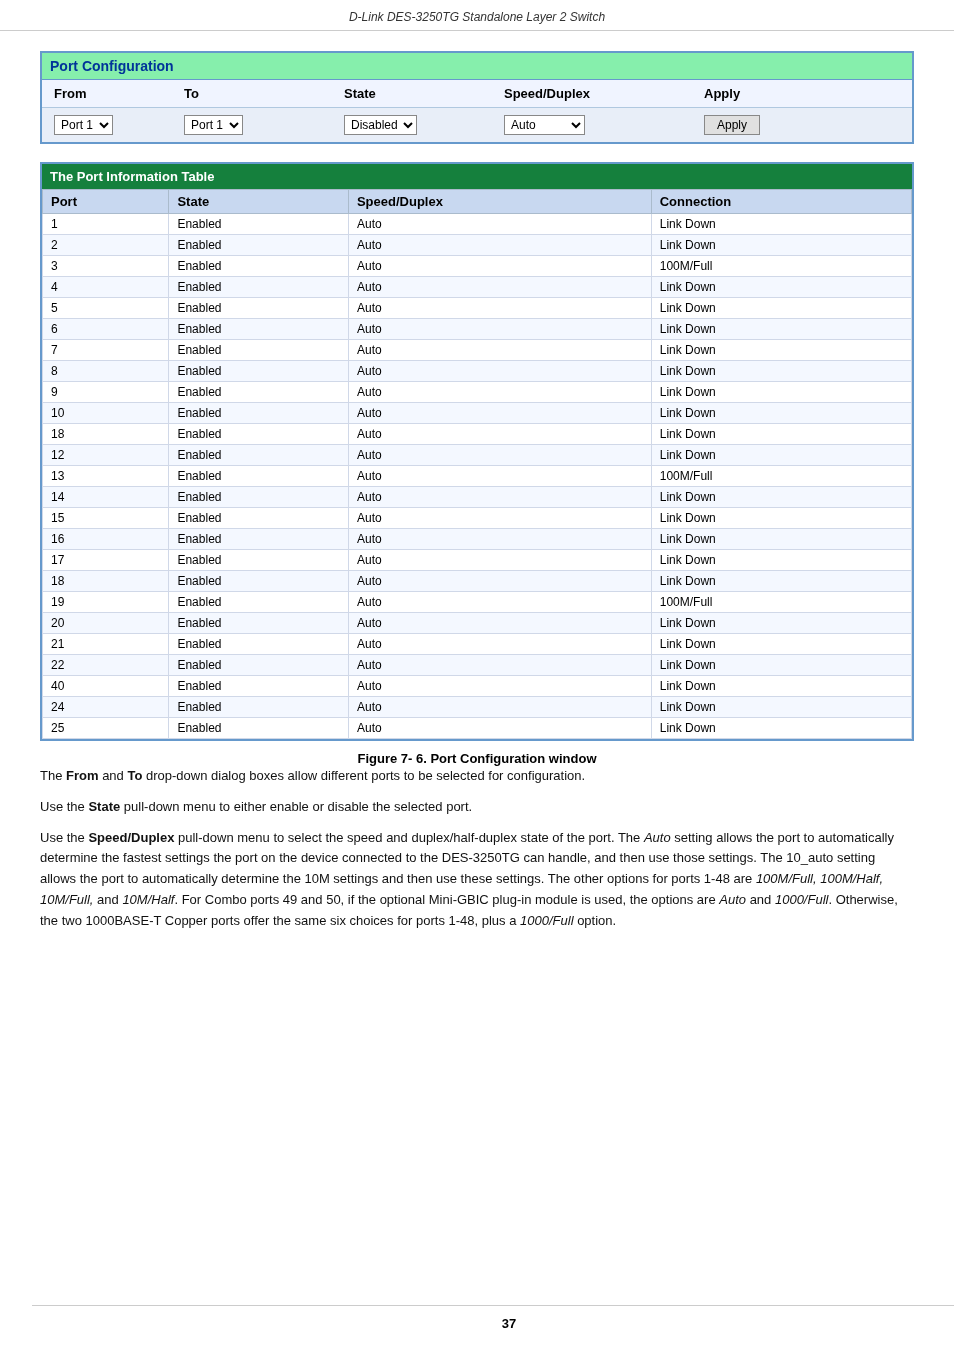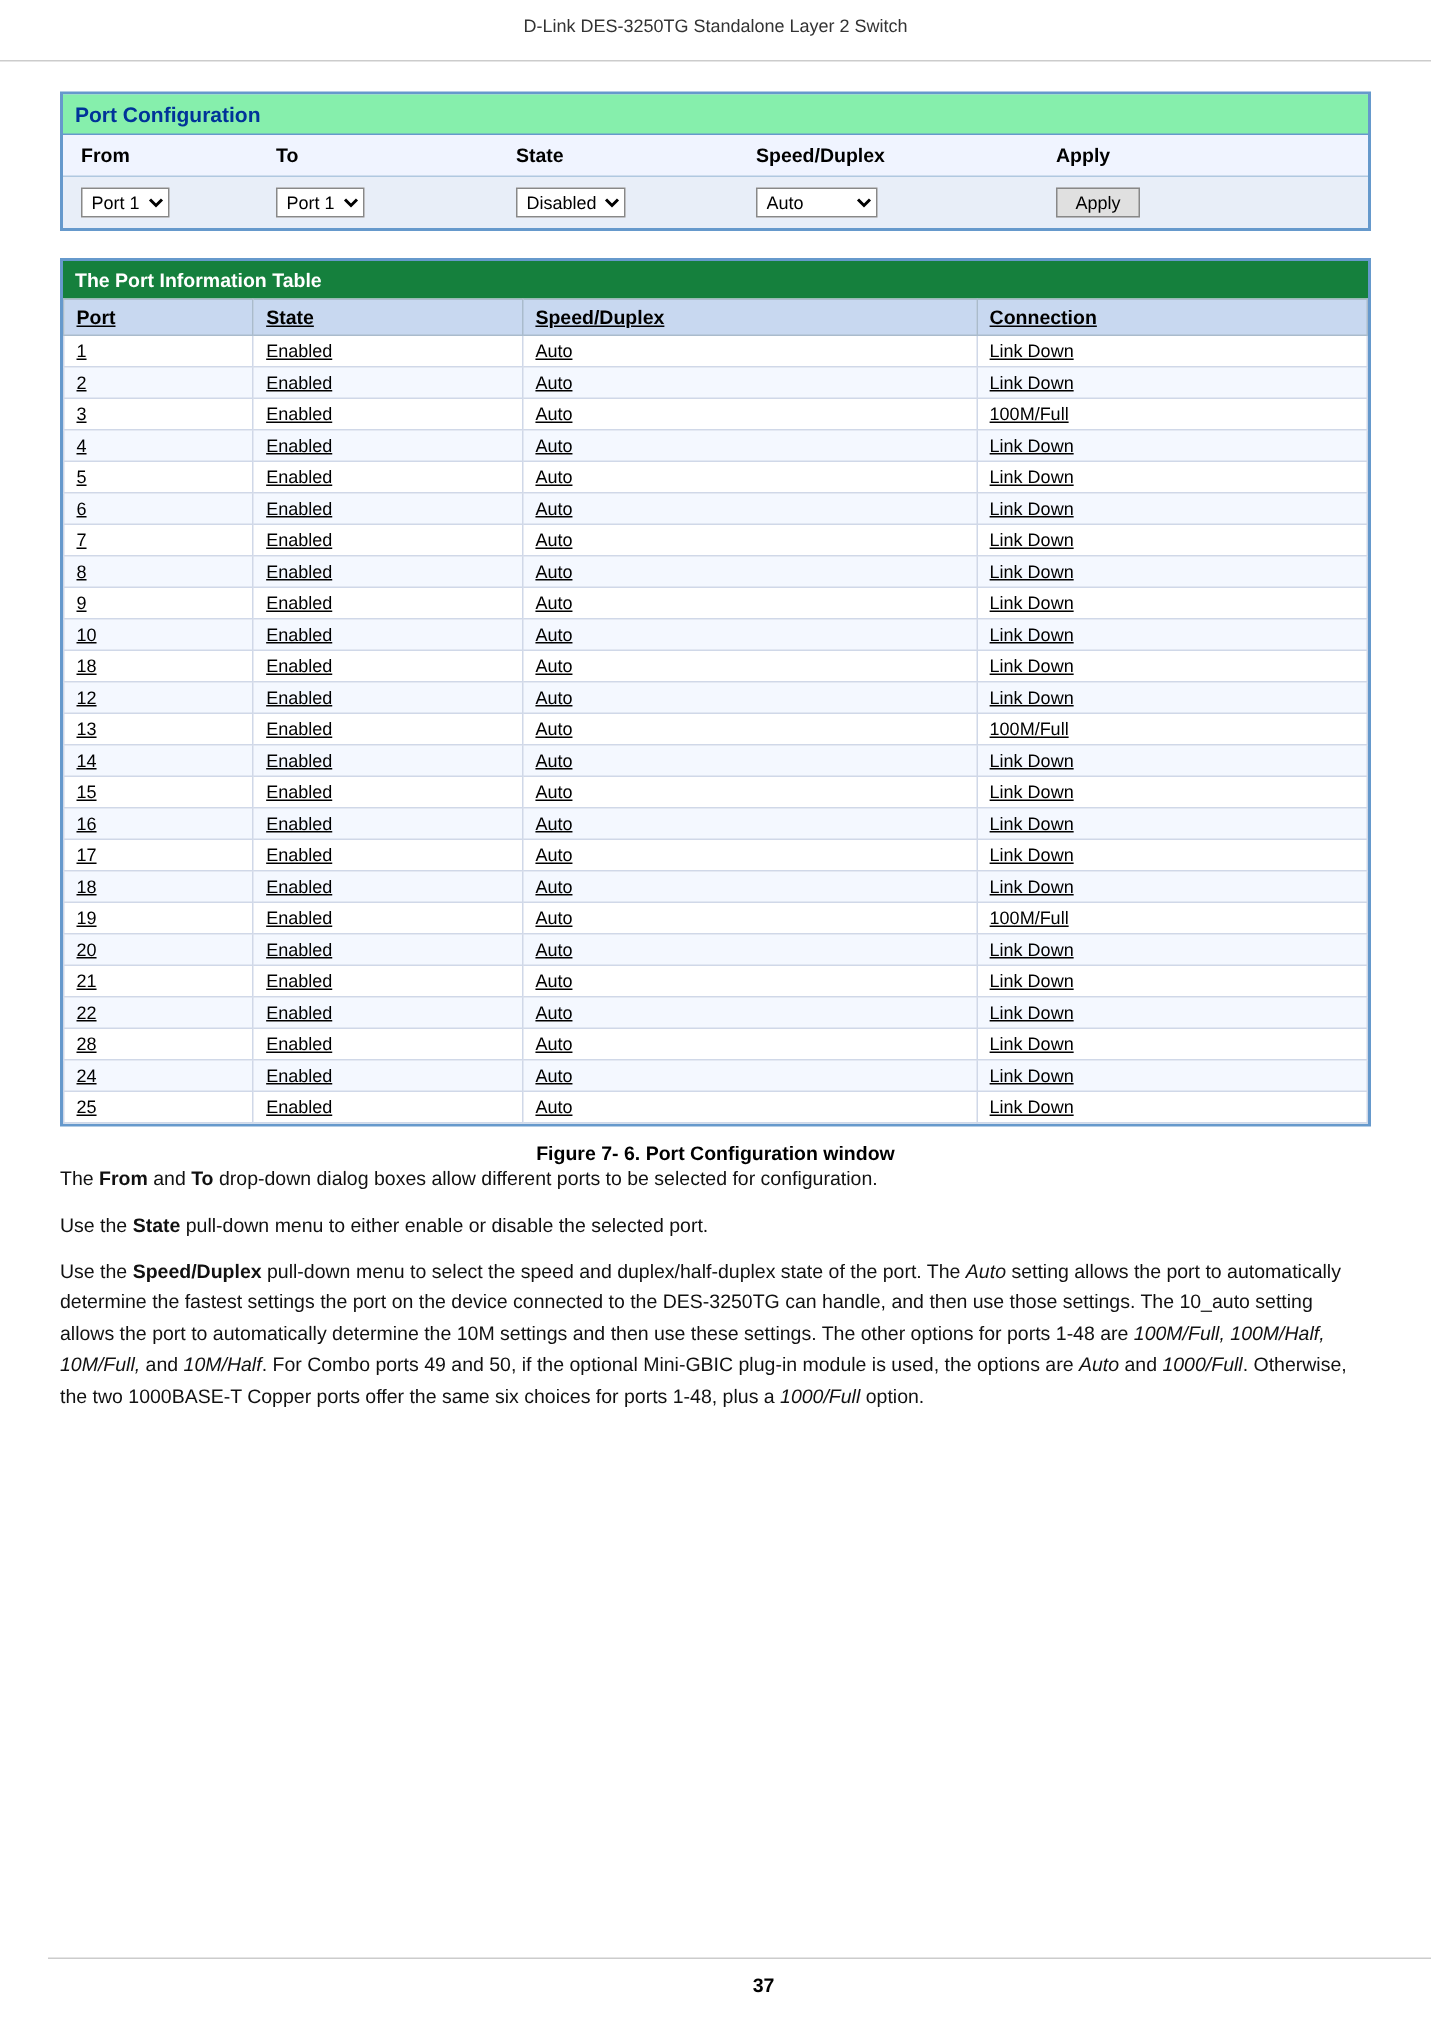--- a/index.html
+++ b/index.html
@@ -6,22 +6,23 @@
     body {
       font-family: Arial, sans-serif;
       font-size: 13px;
       background: #fff;
       color: #000;
       width: 954px;
       min-height: 1351px;
     }
     .page-header {
       text-align: center;
-      padding: 10px 0 16px 0;
+      padding: 10px 0 6px 0;
       border-bottom: 1px solid #ccc;
+      font-style: italic;
       font-size: 12px;
       color: #333;
     }
     .content-area {
       padding: 20px 40px;
     }
     .port-config-box {
       border: 2px solid #6699cc;
       margin-bottom: 18px;
     }
@@ -76,21 +77,20 @@
     .port-info-title {
       background: #15803d;
       color: #fff;
       font-weight: bold;
       font-size: 13px;
       padding: 5px 8px;
     }
     .info-table {
       width: 100%;
       border-collapse: collapse;
-      text-decoration: underline;
     }
     .info-table th {
       background: #c8d8f0;
       border: 1px solid #aabbcc;
       padding: 4px 8px;
       font-weight: bold;
       font-size: 13px;
       text-align: left;
     }
     .info-table td {
@@ -327,21 +327,21 @@
             <td>Auto</td>
             <td>Link Down</td>
           </tr>
           <tr>
             <td>22</td>
             <td>Enabled</td>
             <td>Auto</td>
             <td>Link Down</td>
           </tr>
           <tr>
-            <td>28</td>
+            <td>40</td>
             <td>Enabled</td>
             <td>Auto</td>
             <td>Link Down</td>
           </tr>
           <tr>
             <td>24</td>
             <td>Enabled</td>
             <td>Auto</td>
             <td>Link Down</td>
           </tr>

